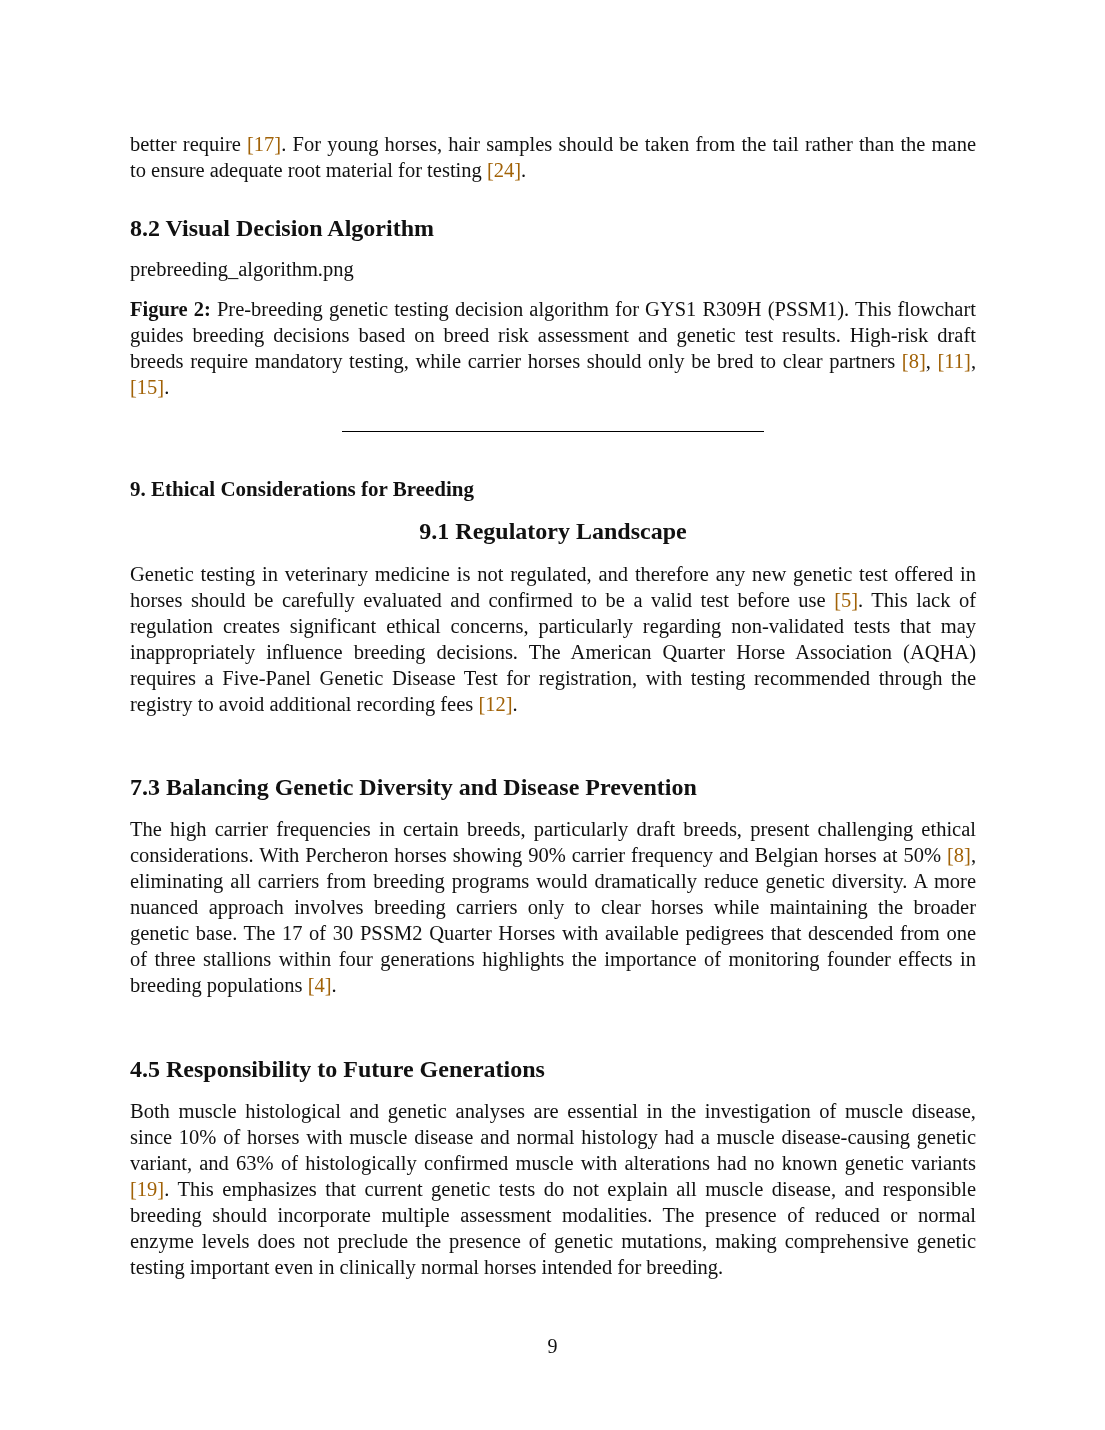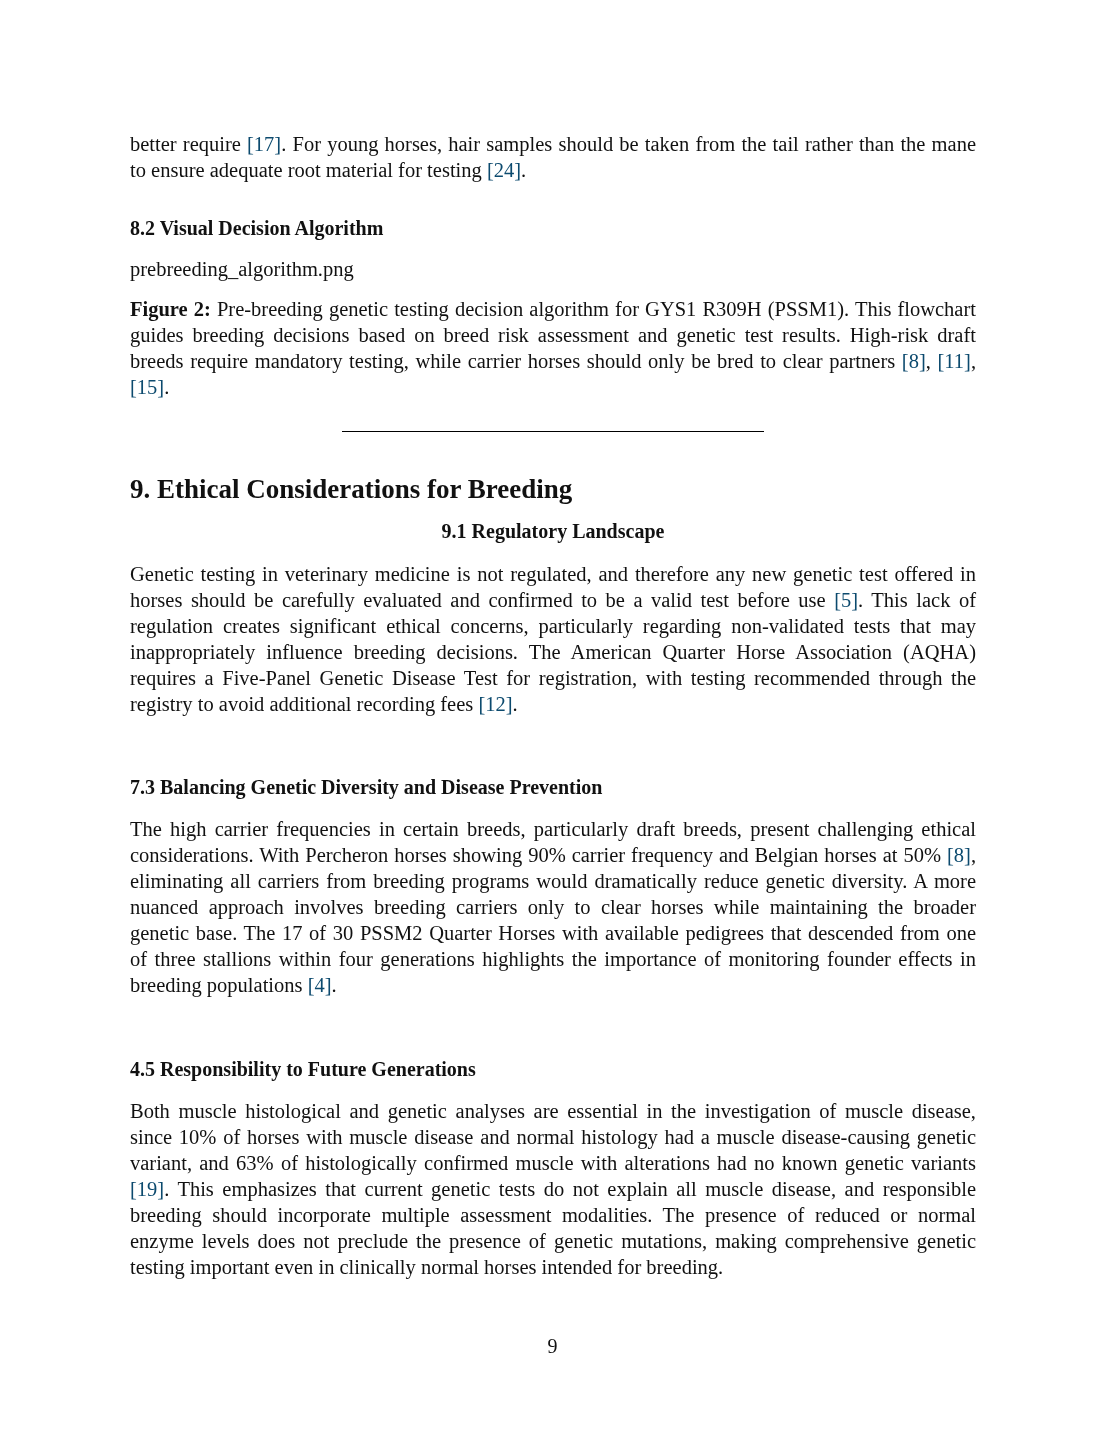--- a/index.html
+++ b/index.html
@@ -1,22 +1,22 @@
 <!DOCTYPE html>
 <html><head>
 <meta charset="utf-8">
 <style>
   html, body { margin: 0; padding: 0; background: #ffffff; }
   body { width: 1105px; height: 1430px; position: relative; overflow: hidden;
          font-family: "Liberation Serif", "DejaVu Serif", serif; color: #111; }
   .page { position: absolute; left: 130px; top: 0; width: 846px; }
   p, .blk { margin: 0; font-size: 20.5px; line-height: 26px; text-align: justify; }
-  .cite { color: #0c4a6e; text-decoration: none; cursor: pointer; }
-  h3 { margin: 0; font-size: 20px; font-weight: bold; line-height: 26px; }
-  h2 { margin: 0; font-size: 27px; font-weight: bold; line-height: 32px; }
+  .cite { color: #a16207; text-decoration: none; cursor: pointer; }
+  h3 { margin: 0; font-size: 24px; font-weight: bold; line-height: 26px; }
+  h2 { margin: 0; font-size: 21px; font-weight: bold; line-height: 32px; }
   .abs { position: absolute; left: 0; width: 846px; }
   .rule { position: absolute; left: 342px; width: 422px; top: 431px; height: 0; border-top: 1.3px solid #000; }
   .pagenum { position: absolute; left: 0; width: 1105px; top: 1333px; text-align: center; font-size: 20px; line-height: 26px; }
   b { font-weight: bold; }
 </style>
 </head>
 <body>
 
 <div class="page">
 

